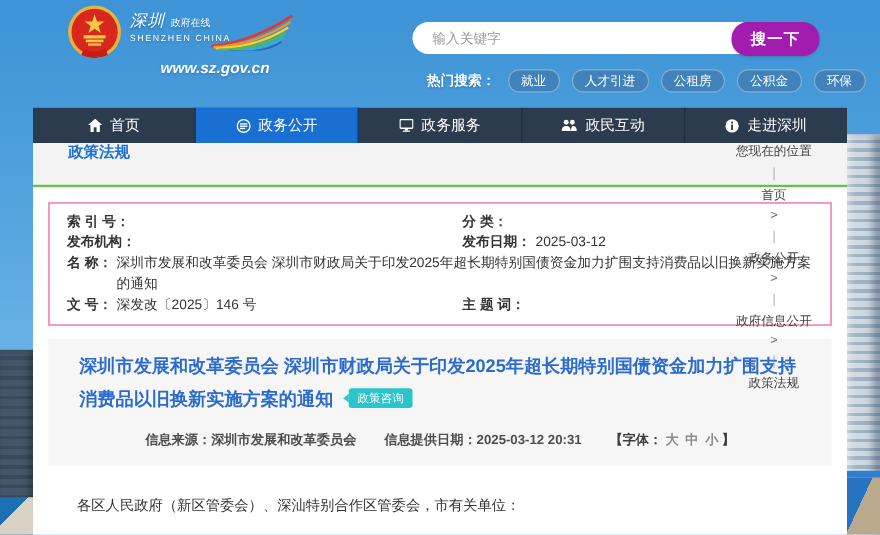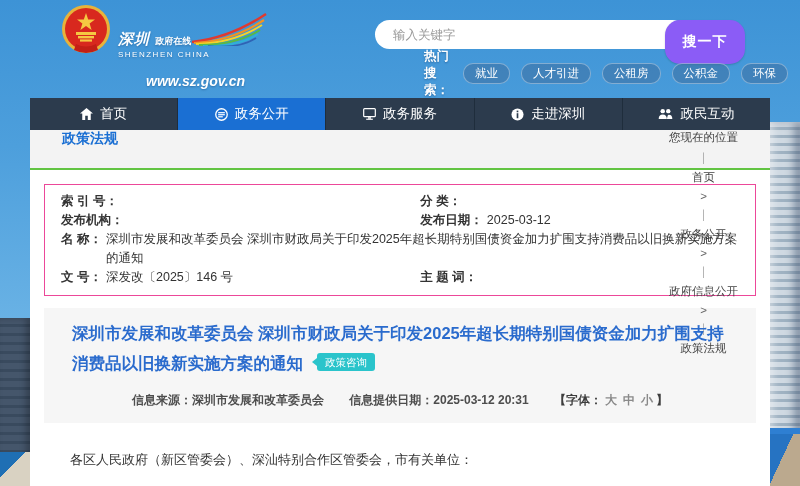--- a/index.html
+++ b/index.html
@@ -21,40 +21,40 @@
     box-shadow:inset 5px 0 8px rgba(255,255,255,.5), inset -6px 0 8px rgba(40,60,90,.45); }
   .sky-right::after { content:""; position:absolute; left:0; bottom:0; width:32px; height:52px;
     background:linear-gradient(115deg,#2673c2 0 45%,#bba98e 45%);
     border-top:6px solid #2e7fd2; }
 
   
   .header { position:absolute; left:0; top:0; width:800px; height:98px; }
   .emblem { position:absolute; left:60px; top:4px; width:52px; height:52px; }
   .logo-block { position:absolute; left:118px; top:10px; color:#fff; width:150px;
     text-shadow:0 1px 2px rgba(0,40,90,.35); }
-  .logo-cn { font-size:15px; font-weight:bold; font-style:italic; letter-spacing:1px;margin-top:20px; }
+  .logo-cn { font-size:15px; font-weight:normal; font-style:italic; letter-spacing:1px; }
   .logo-cn .sub { font-size:9px; font-style:normal; letter-spacing:0; }
   .logo-en { font-size:8px; letter-spacing:1.5px; font-weight:normal; margin-top:1px; }
   .logo-swoosh { position:absolute; left:72px; top:2px; }
   .logo-url { font-size:14px; font-style:italic; font-weight:bold; margin-top:14px; margin-left:28px; }
 
   .searchbar { position:absolute; left:375px; top:20px; width:370px; height:29px; }
   .search-input { position:absolute; left:0; top:0; width:312px; height:29px;
     border:none; border-radius:15px; background:#fff; padding:0 18px;
     font-size:12.5px; color:#333; outline:none;
     font-family:"Liberation Sans","DejaVu Sans",sans-serif; }
   .search-input::placeholder { color:#9a9a9a; }
-  .search-btn { position:absolute; right:0; top:0; width:80px; height:44px;
-    border:none; border-radius:15px; background:#8b5cf6; color:#fff;
+  .search-btn { position:absolute; right:0; top:0; width:80px; height:31px;
+    border:none; border-radius:15px; background:#a21caf; color:#fff;
     font-size:14px; font-weight:bold; cursor:pointer; letter-spacing:1px;
     box-shadow:0 1px 2px rgba(0,50,0,.2);
     font-family:"Liberation Sans","DejaVu Sans",sans-serif; }
   .hotrow { position:absolute; left:388px; top:63px; width:400px; height:20px;
     display:flex; align-items:center; gap:11px; }
-  .hot-label { color:#fff; font-size:12.5px; font-weight:bold; text-shadow:0 1px 2px rgba(0,40,90,.4);margin-left:36px; }
+  .hot-label { color:#fff; font-size:12.5px; font-weight:bold; text-shadow:0 1px 2px rgba(0,40,90,.4); }
   .hot-pill { background:rgba(62,112,160,.55); border:1px solid rgba(255,255,255,.35);
     color:#fff; font-size:11.5px; padding:2px 11px; border-radius:10px; cursor:pointer; white-space:nowrap; }
 
   
   .container { position:absolute; left:30px; top:98px; width:740px; }
 
   .nav { display:flex; height:32px; background:#2c3b4d; }
   .nav-tab { flex:1; display:flex; align-items:center; justify-content:center; gap:7px;
     color:#fff; font-size:13.5px; cursor:pointer; border-right:1px solid #1f2d3c; }
   .nav-tab:last-child { border-right:none; }
@@ -166,36 +166,36 @@
     </div>
     <div class="nav-tab">
       <svg width="13" height="12" viewBox="0 0 14 13">
         <rect x="0.7" y="0.7" width="12.6" height="8.6" rx="1" fill="none" stroke="#fff" stroke-width="1.3"></rect>
         <rect x="5.4" y="10" width="3.2" height="1.6" fill="#fff"></rect>
         <rect x="3.4" y="11.6" width="7.2" height="1.2" fill="#fff"></rect>
         </svg>
       <span>政务服务</span>
     </div>
     <div class="nav-tab">
-      <svg width="13" height="13" viewBox="0 0 14 14">
-        <circle cx="7" cy="7" r="6.5" fill="#fff"></circle>
-        <rect x="6.1" y="2.8" width="1.8" height="1.8" fill="#2c3b4d"></rect>
-        <rect x="6.1" y="5.6" width="1.8" height="5.4" fill="#2c3b4d"></rect>
-        </svg>
-      <span>走进深圳</span>
-    </div>
-    <div class="nav-tab">
       <svg width="15" height="12" viewBox="0 0 16 13">
         <circle cx="5" cy="3.4" r="2.4" fill="#fff"></circle>
         <circle cx="11" cy="3.4" r="2.4" fill="#fff"></circle>
         <path d="M0.6 12 Q0.6 7 5 7 Q9.4 7 9.4 12 Z" fill="#fff"></path>
         <path d="M9.6 12 Q10 7.2 11.6 7.2 Q15.4 7.2 15.4 12 Z" fill="#fff"></path>
         </svg>
       <span>政民互动</span>
     </div>
+    <div class="nav-tab">
+      <svg width="13" height="13" viewBox="0 0 14 14">
+        <circle cx="7" cy="7" r="6.5" fill="#fff"></circle>
+        <rect x="6.1" y="2.8" width="1.8" height="1.8" fill="#2c3b4d"></rect>
+        <rect x="6.1" y="5.6" width="1.8" height="5.4" fill="#2c3b4d"></rect>
+        </svg>
+      <span>走进深圳</span>
+    </div>
   </div>
 
   <div class="crumbbar">
     <span class="crumb-title">政策法规</span>
     <span class="crumbs">
       <span>您现在的位置</span>
       <span class="sep">｜</span>
       <span class="crumb-link">首页</span>
       <span class="gt">&gt;</span>
       <span class="sep">｜</span>

